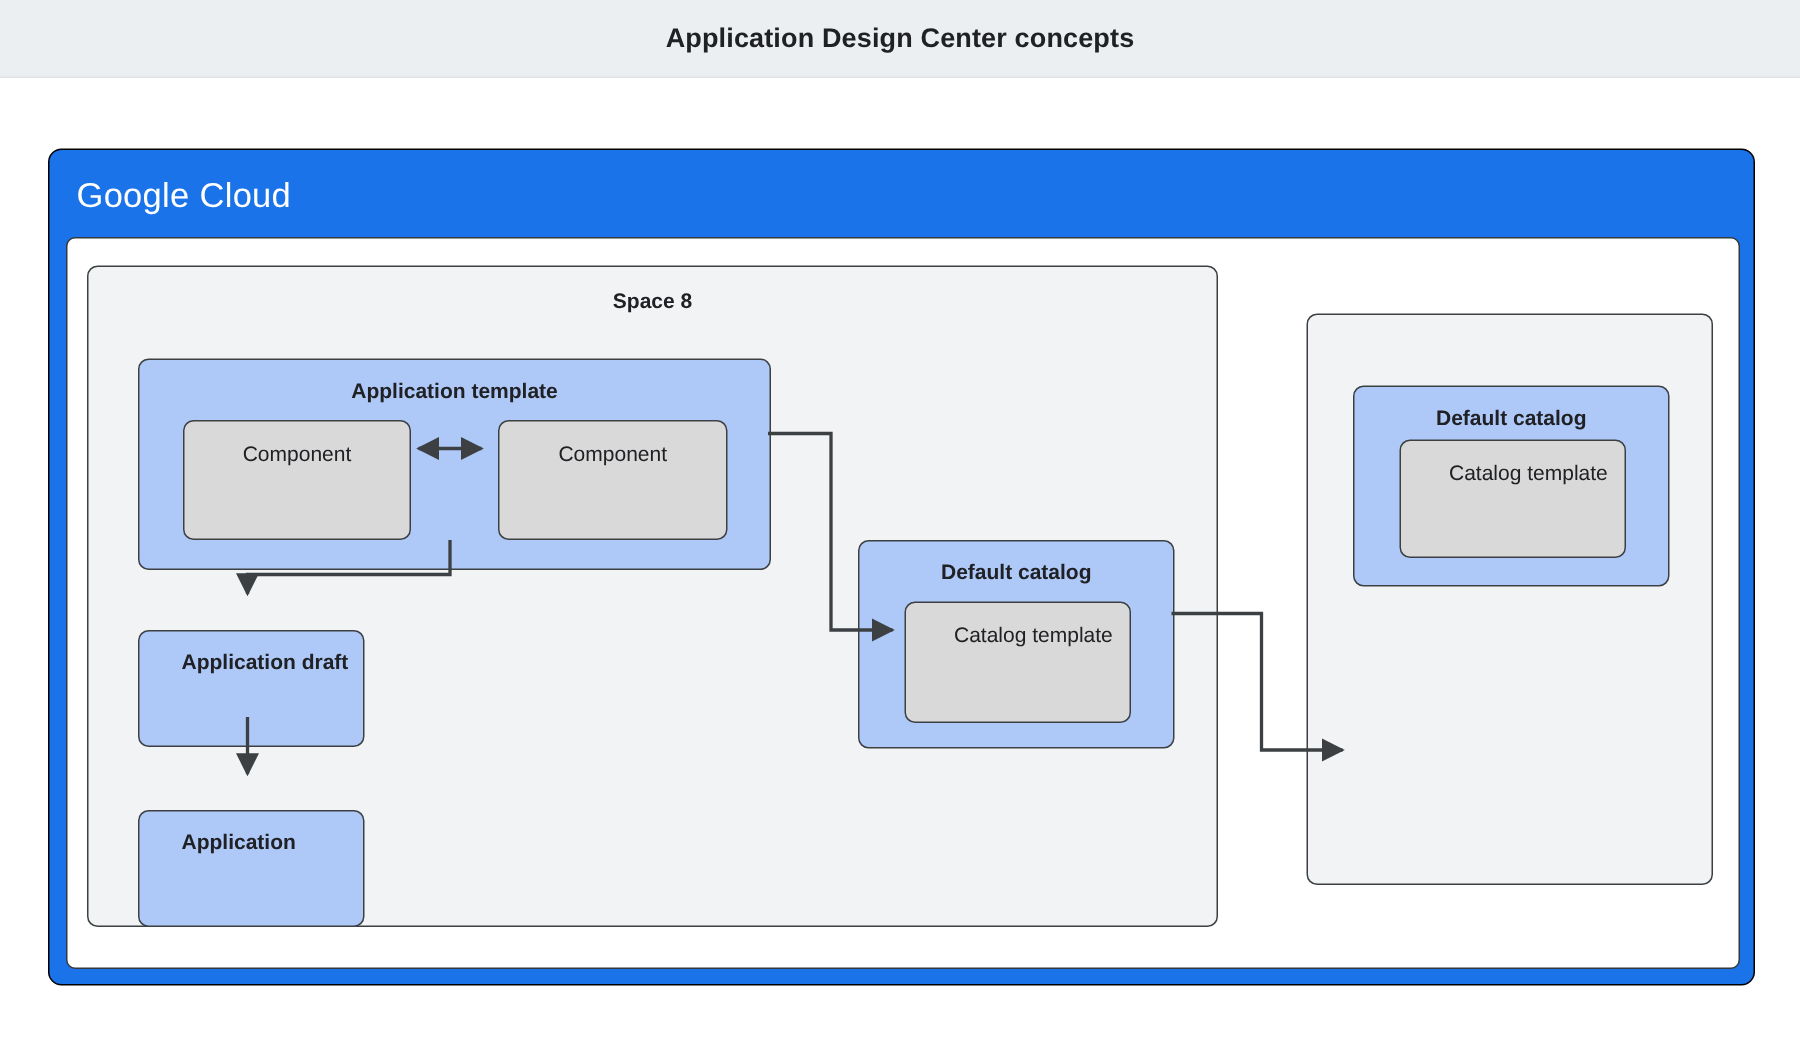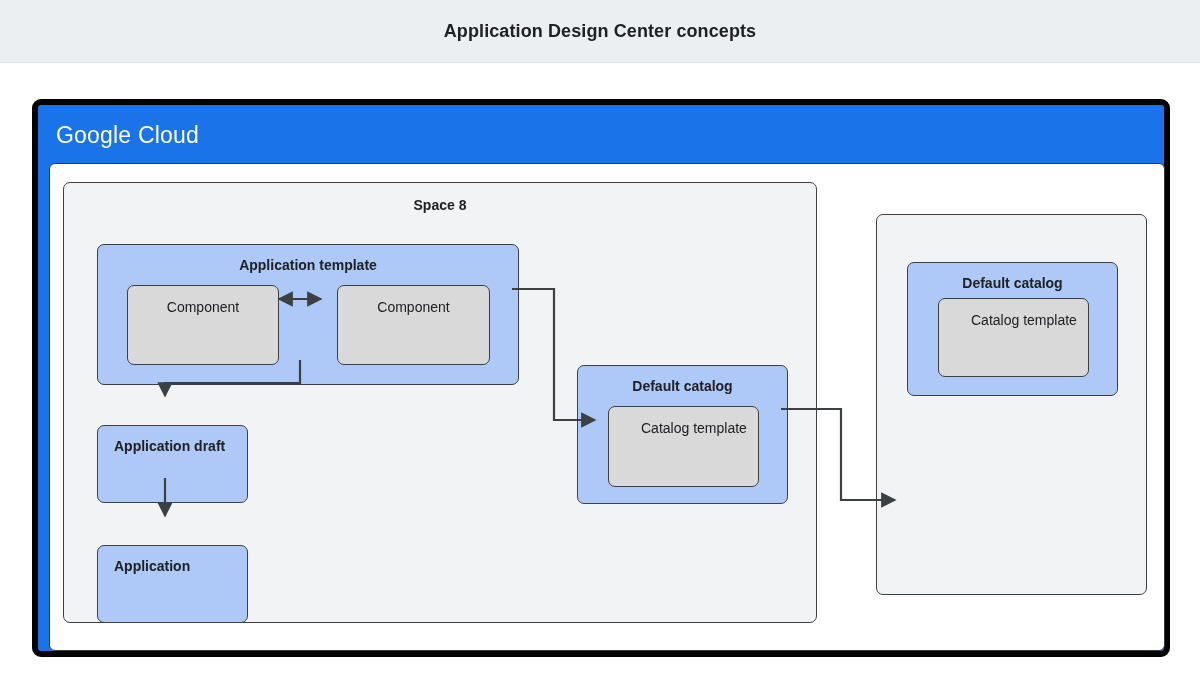--- a/index.html
+++ b/index.html
@@ -6,34 +6,34 @@
   html, body {
     width: 1200px; height: 700px;
     background: #ffffff;
     font-family: "Liberation Sans", sans-serif;
     overflow: hidden;
   }
   #root { position: relative; width: 1200px; height: 700px; background:#fff; }
 
   
   .titlebar{
-    position:absolute; left:0; top:0; width:1200px; height:63px;
+    position:absolute; left:0; top:0; width:1200px; height:52px;
     background:#eceff1;
     border-bottom:1px solid #dfe3e6;
     display:flex; align-items:center; justify-content:center;
   }
   .titlebar .title{
     font-size:18px; font-weight:bold; color:#202124; letter-spacing:.1px;
   }
 
   
   .gcp-frame{
     position:absolute; left:32px; top:99px; width:1138px; height:558px;
     background:#1a73e8; border-radius:9px;
-    border:6px solid #000000;
+    border:1px solid #000000;
   }
   .gcp-logo{
     position:absolute; left:18px; top:17px;
     font-size:23px; color:#ffffff; letter-spacing:.2px; white-space:nowrap;
   }
   .gcp-logo .g-word{ font-weight:500; }
   .gcp-logo .c-word{ font-weight:300; }
 
   .gcp-inner{
     position:absolute; left:11px; top:58px; width:1116px; height:488px;
@@ -57,21 +57,21 @@
   .space{ background:#f1f3f4; }
   .space > .box-label{ top:14px; font-size:14px; font-weight:bold; }
 
   .blue{ background:#aec8f8; }
   .blue > .box-label{ top:12px; font-size:14px; font-weight:bold; }
 
   .gray{ background:#d9d9d9; }
   .gray > .box-label{ top:13px; font-size:14px; font-weight:500; }
 
   .gray.indent > .box-label{ text-align:left; padding-left:32px; }
-  .blue.indent > .box-label{ text-align:left; padding-left:16px; }
+  .blue.indent > .box-label{ text-align:left; padding-left:28px; }
 
   
   .connectors{ position:absolute; left:0; top:0; width:1200px; height:700px;
                pointer-events:none; }
 </style>
 </head>
 <body>
 
 <div id="root">
 

